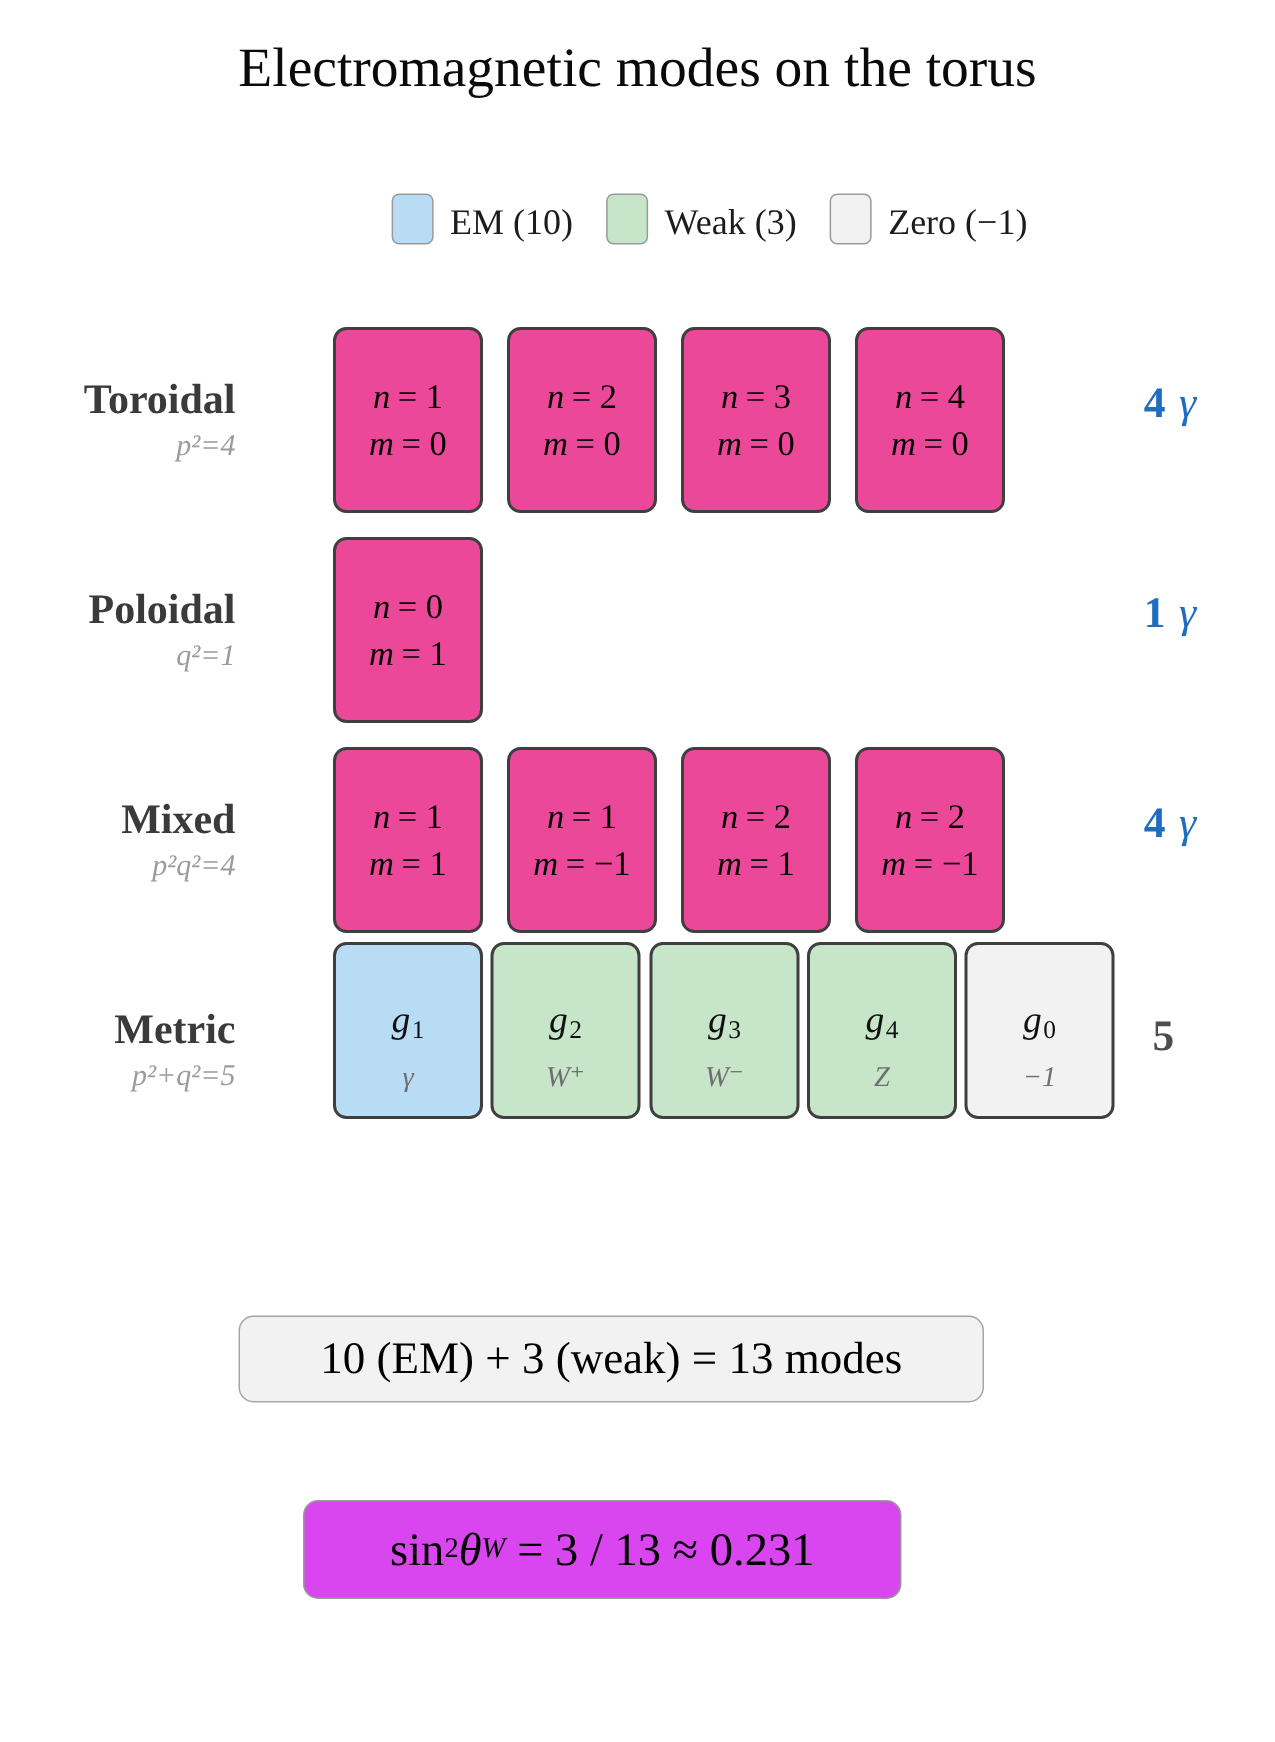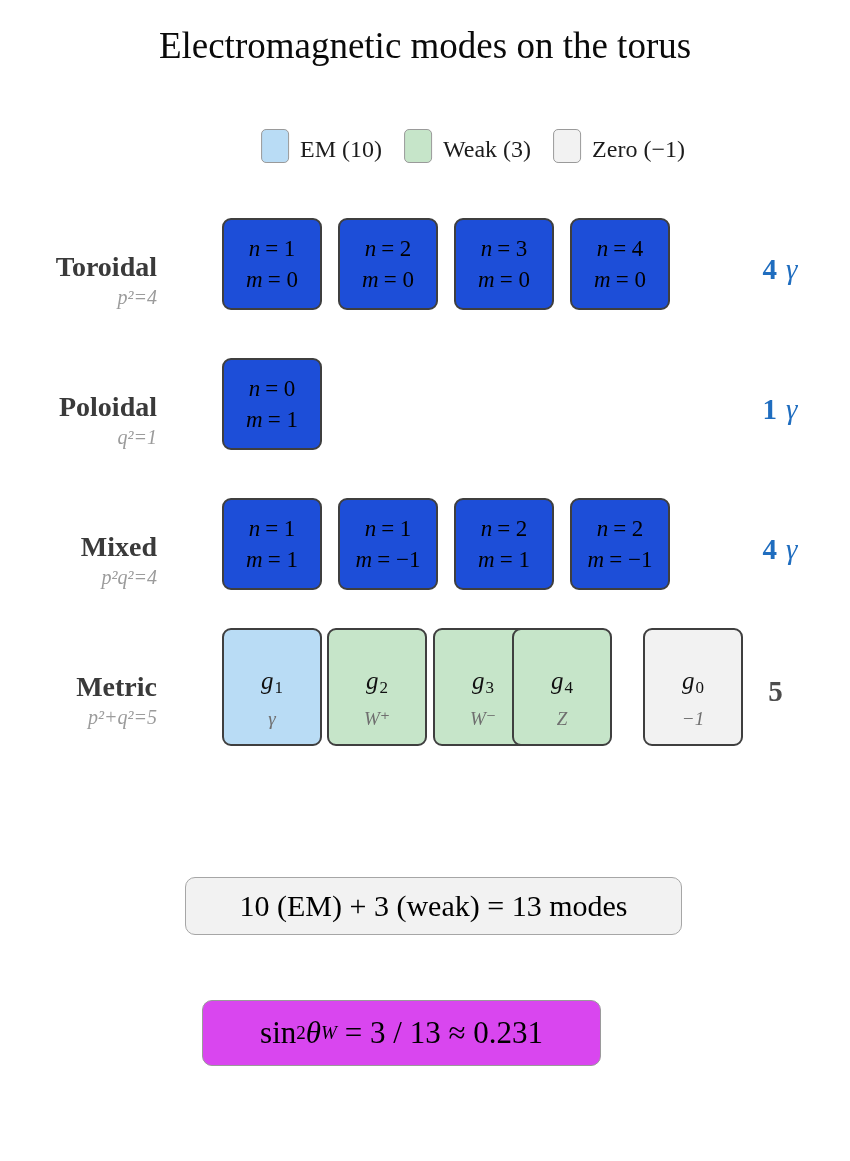--- a/index.html
+++ b/index.html
@@ -22,22 +22,22 @@
   .swatch.em{background:#b9dcf5;}
   .swatch.weak{background:#c6e5c9;}
   .swatch.zero{background:#f2f2f2;}
   .legend-label{font-size:24px;color:#1c1c1c;white-space:nowrap;}
   
   .row-label{position:absolute;left:0;width:157px;text-align:right;}
   .row-name{font-size:28px;font-weight:bold;color:#3a3a3a;line-height:1.1;}
   .row-formula{font-size:20px;font-style:italic;color:#9b9b9b;margin-top:3px;}
   
   .mode-box{
-    position:absolute;width:100px;height:92px;box-sizing:border-box;
-    border:2px solid #3f3f3f;border-radius:9px;background:#1d4ed8;
+    position:absolute;width:100px;height:124px;box-sizing:border-box;
+    border:2px solid #3f3f3f;border-radius:9px;background:#ec4899;
     display:flex;flex-direction:column;align-items:center;justify-content:center;
   }
   .mode-line{font-size:23px;color:#000;line-height:1.35;white-space:nowrap;}
   .mode-line .var{font-style:italic;}
   .mode-line .rhs{margin-left:5px;}
   
   .metric-box{
     position:absolute;top:628px;width:100px;height:118px;box-sizing:border-box;
     border:2px solid #3f3f3f;border-radius:9px;
     display:flex;flex-direction:column;align-items:center;
@@ -51,21 +51,21 @@
   
   .count{position:absolute;left:736px;width:88px;text-align:center;white-space:nowrap;line-height:1.1;}
   .count-num{font-weight:bold;font-size:29px;color:#1f6dbf;}
   .count-unit{font-style:italic;font-size:29px;color:#1f6dbf;margin-left:9px;}
   .count.gray .count-num{color:#4d4d4d;}
   
   .summary-box{
     position:absolute;left:159px;top:877px;width:497px;height:58px;box-sizing:border-box;
     background:#f2f2f2;border:1.5px solid #a6a6a6;border-radius:10px;
     display:flex;align-items:center;justify-content:center;
-    font-size:30px;color:#000;white-space:nowrap;margin-left:26px;
+    font-size:30px;color:#000;white-space:nowrap;
   }
   .weinberg-box{
     position:absolute;left:202px;top:1000px;width:399px;height:66px;box-sizing:border-box;
     background:#d946ef;border:1.5px solid #9a9a9a;border-radius:10px;
     display:flex;align-items:center;justify-content:center;
     font-size:31px;color:#000;white-space:nowrap;
   }
   .weinberg-box sup{font-size:19px;line-height:0;}
   .weinberg-box .theta{font-style:italic;}
   .weinberg-box sub{font-size:19px;font-style:italic;line-height:0;}
@@ -154,21 +154,21 @@
     <div class="metric-sub">γ</div>
   </div>
   <div class="metric-box weak" style="left:327px;">
     <div class="metric-main"><span>g</span><span class="gsub">2</span></div>
     <div class="metric-sub">W⁺</div>
   </div>
   <div class="metric-box weak" style="left:433px;">
     <div class="metric-main"><span>g</span><span class="gsub">3</span></div>
     <div class="metric-sub">W⁻</div>
   </div>
-  <div class="metric-box weak" style="left:512px;">
+  <div class="metric-box weak" style="left:538px;">
     <div class="metric-main"><span>g</span><span class="gsub">4</span></div>
     <div class="metric-sub">Z</div>
   </div>
   <div class="metric-box zero" style="left:643px;">
     <div class="metric-main"><span>g</span><span class="gsub">0</span></div>
     <div class="metric-sub">−1</div>
   </div>
 
   <div class="count" style="top:254px;">
     <span class="count-num">4</span><span class="count-unit">γ</span>

